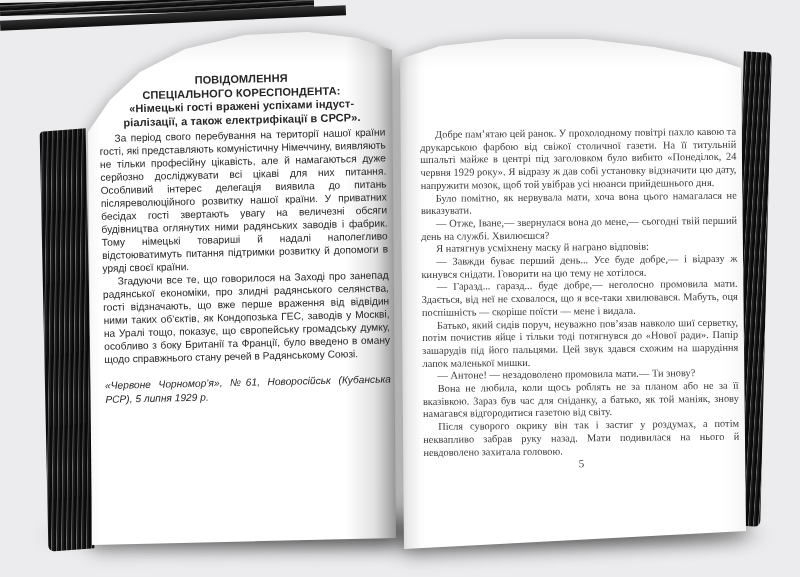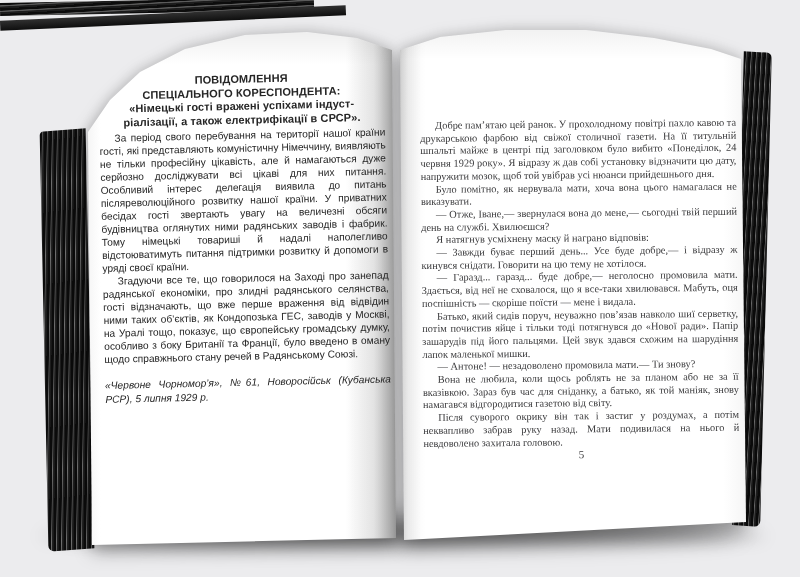--- a/index.html
+++ b/index.html
@@ -63,21 +63,21 @@
   }
   .page-left::after{ 
     content:"";position:absolute;right:0;top:0;width:52px;height:100%;
     background:linear-gradient(90deg,rgba(0,0,0,0) 0%,rgba(0,0,0,0.07) 55%,rgba(0,0,0,0.30) 100%);
   }
   .page-left::before{ 
     content:"";position:absolute;left:0;top:0;width:100%;height:46px;
     background:linear-gradient(180deg,rgba(0,0,0,0.07),rgba(0,0,0,0) 80%);
   }
 
-  .page-wrap-right{left:396px;top:27px;width:352px;height:516px;}
+  .page-wrap-right{left:396px;top:36px;width:352px;height:516px;}
   .page-right{
     left:0;top:0;width:352px;height:516px;
     clip-path:polygon(4px 23px,44px 10px,110px 3px,190px 3px,258px 11px,315px 22px,345px 32px,350px 495px,8px 513px);
     background:linear-gradient(90deg,#cfcfcf 0%,#ededed 1.6%,#ffffff 7%,#ffffff 93%,#f4f4f4 100%);
   }
   .page-right::before{ 
     content:"";position:absolute;left:0;top:0;width:30px;height:100%;
     background:linear-gradient(90deg,rgba(0,0,0,0.32) 0px,rgba(0,0,0,0.12) 4px,rgba(0,0,0,0.04) 12px,rgba(0,0,0,0) 30px);
   }
   .page-right::after{

